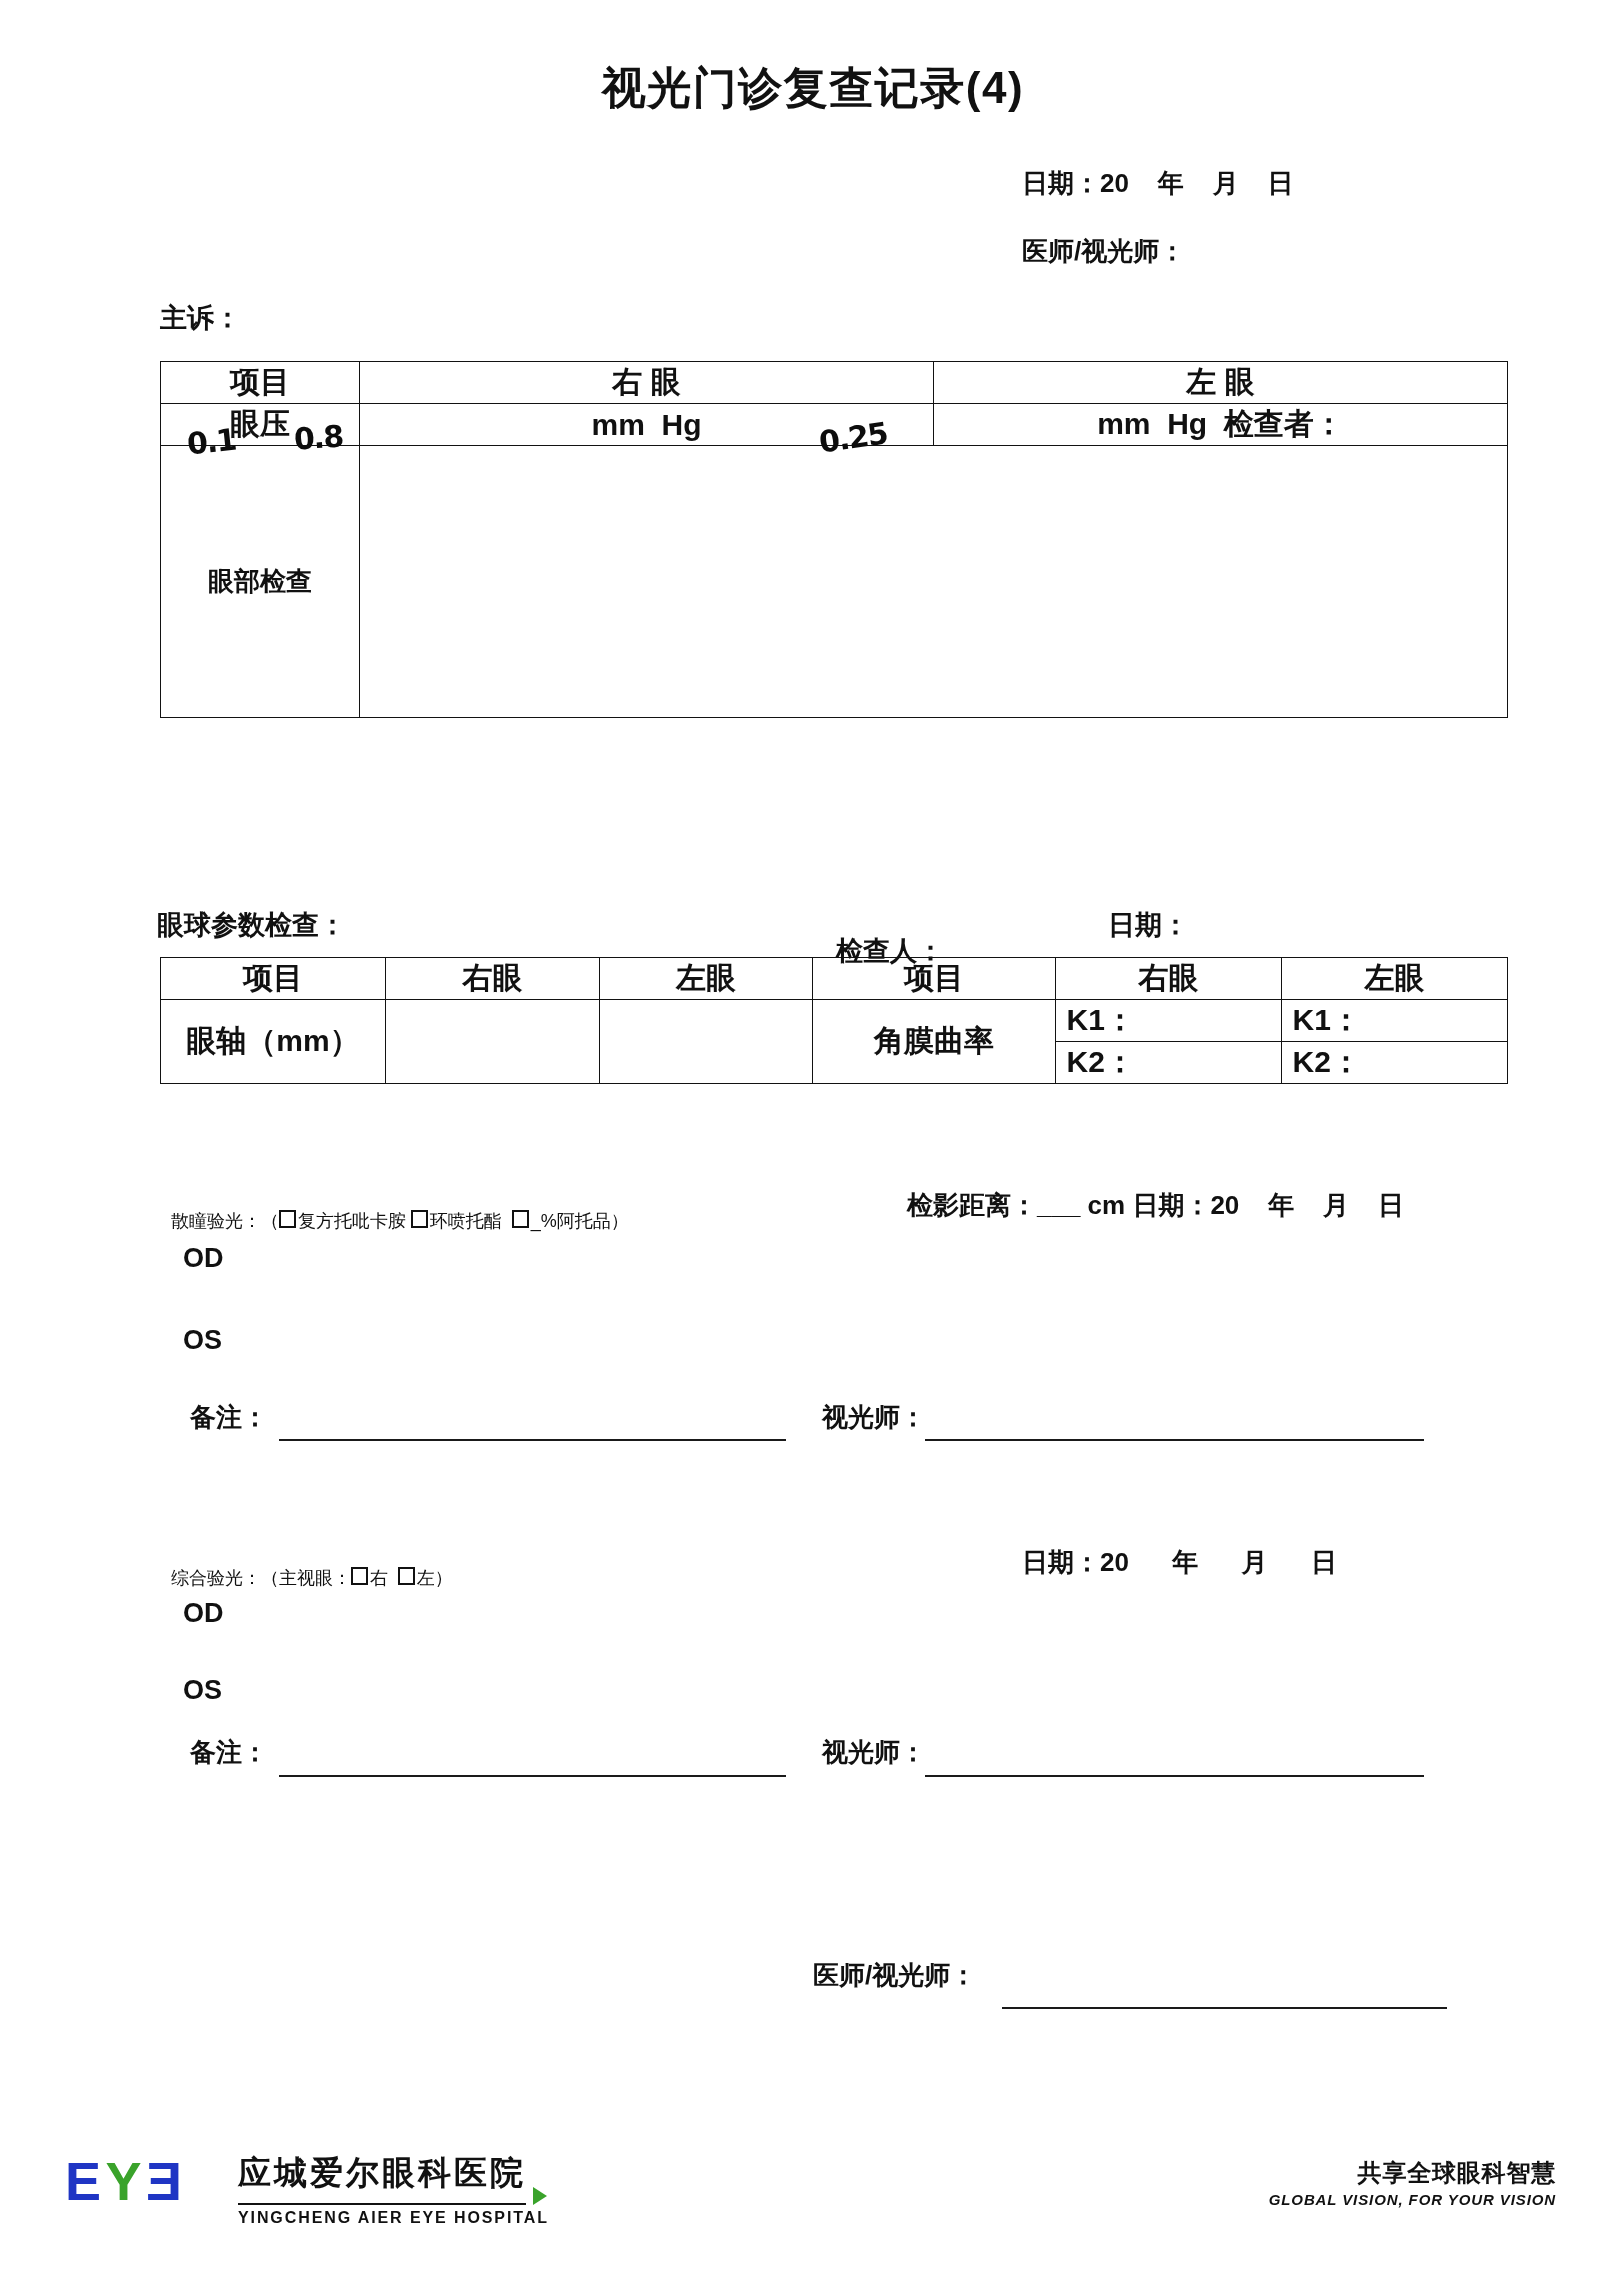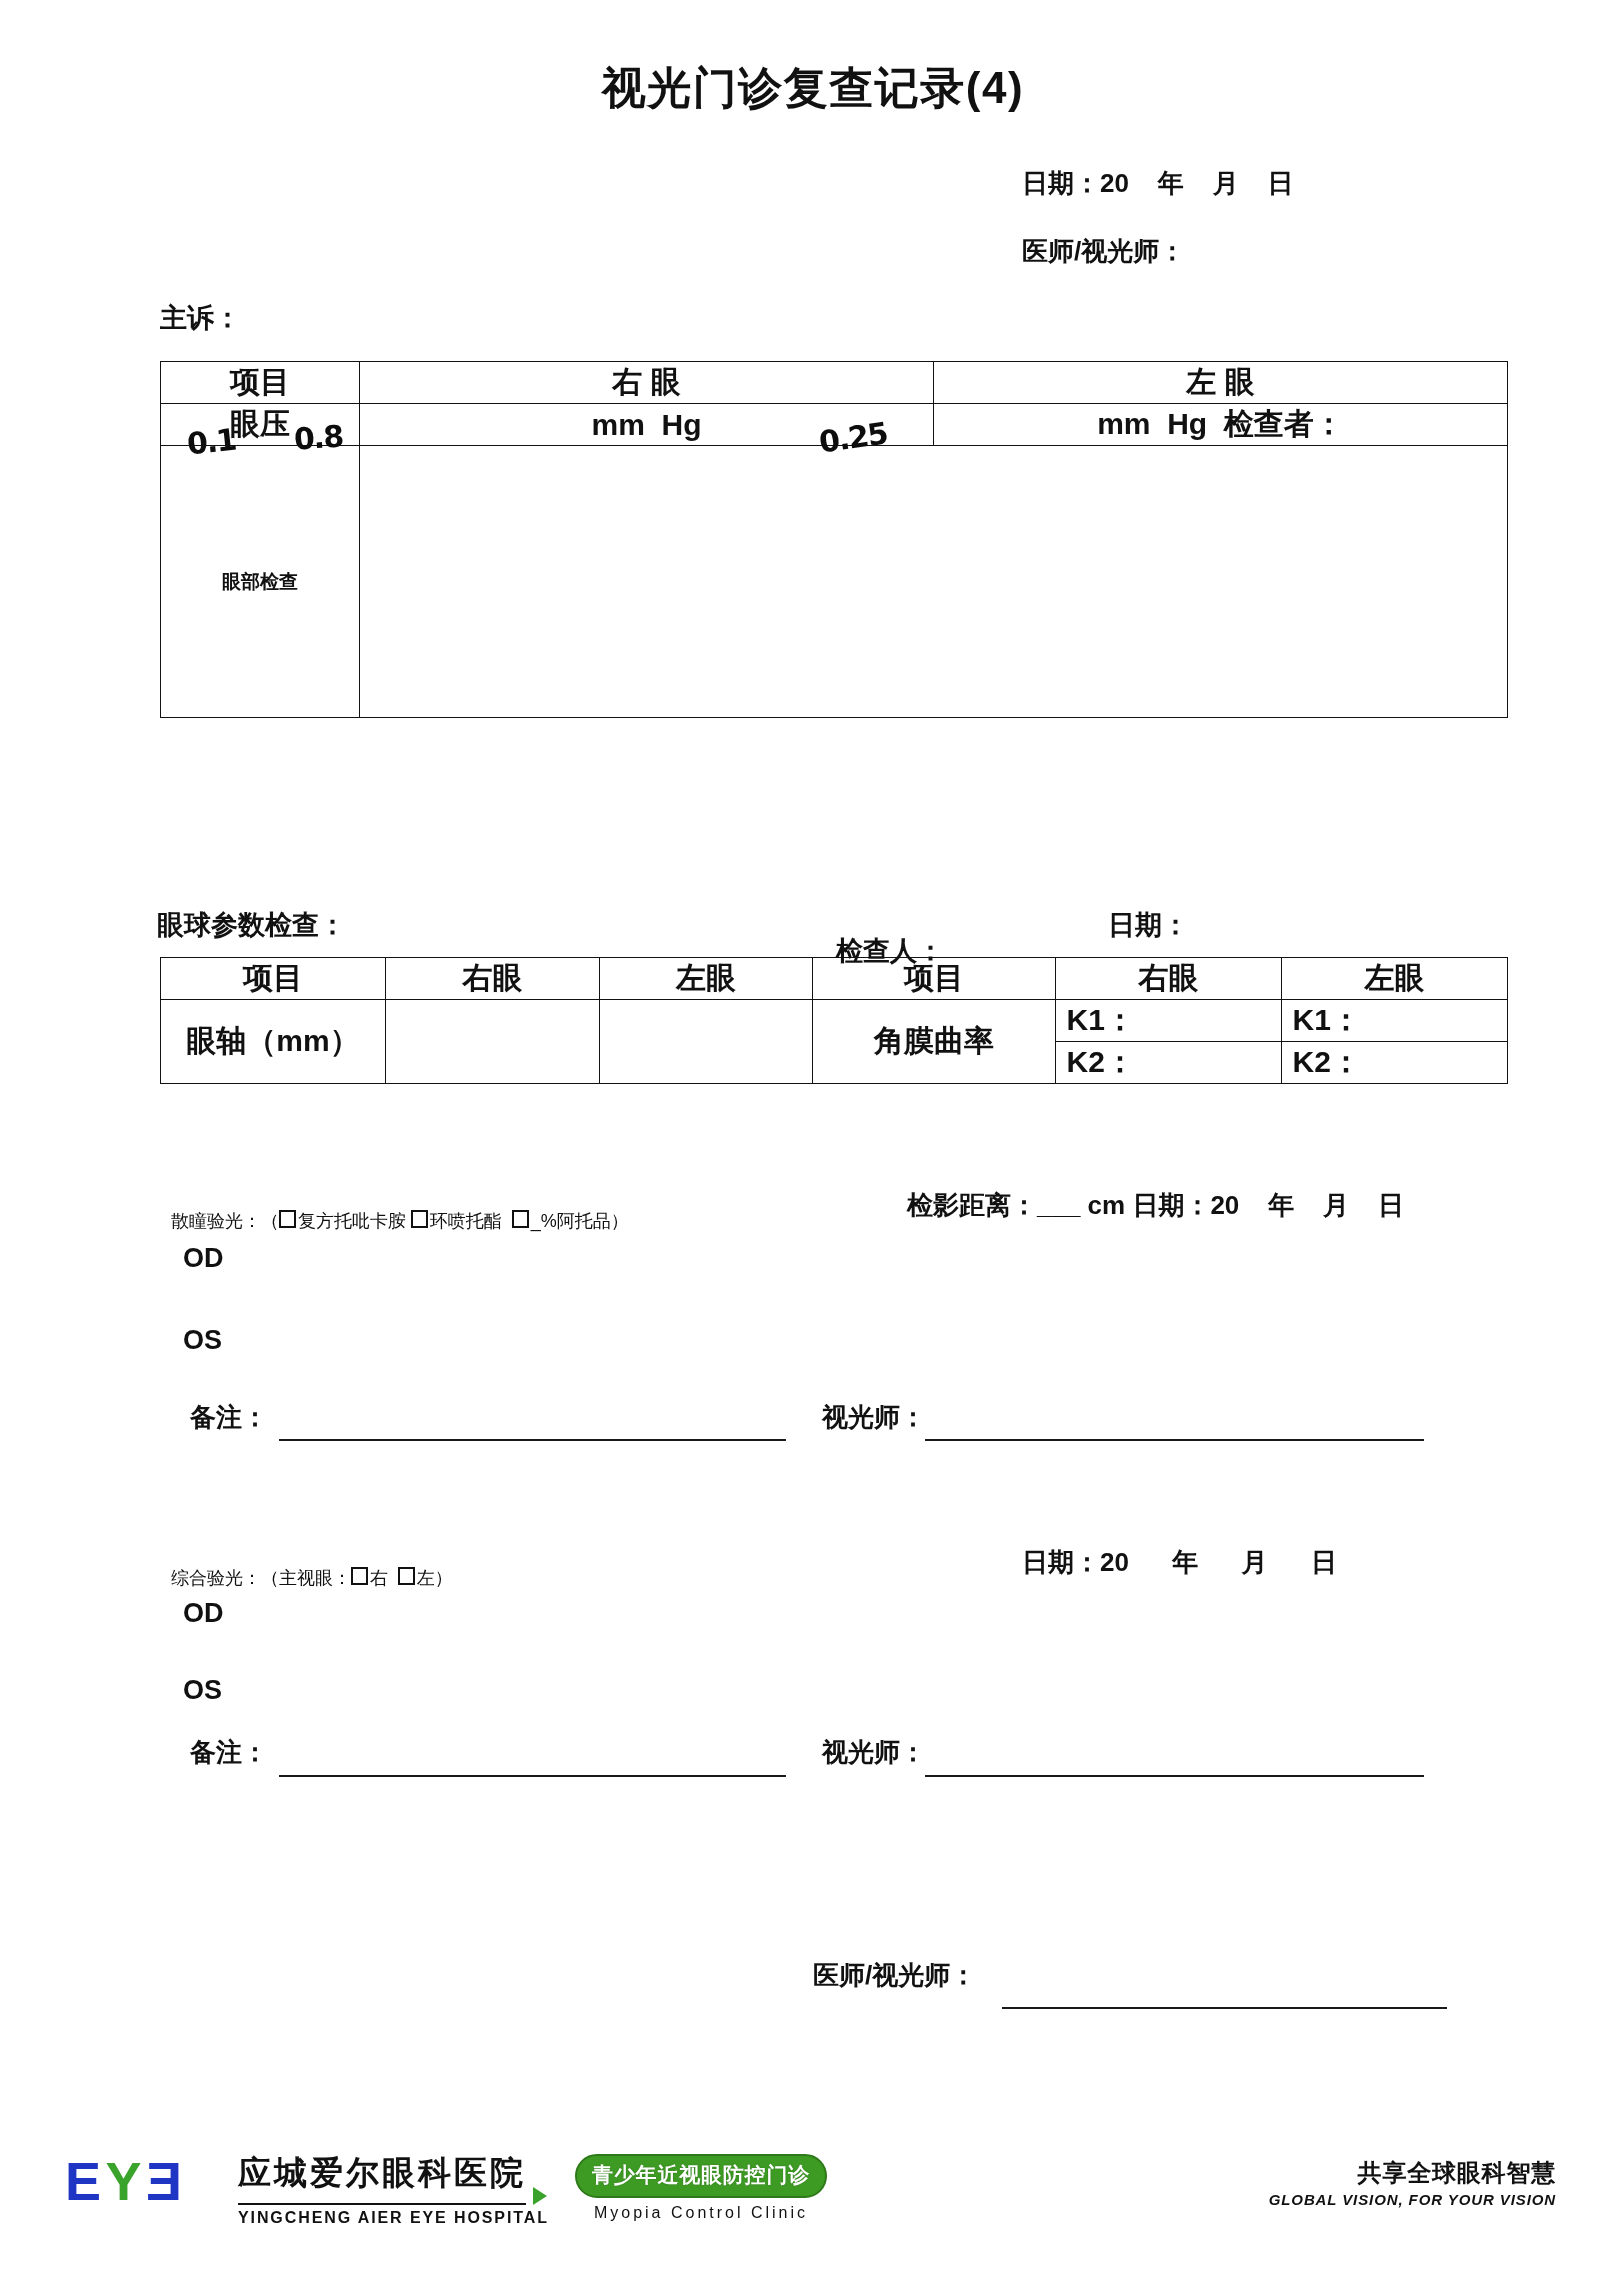--- a/index.html
+++ b/index.html
@@ -60,21 +60,21 @@
   }
 
   
   #vision-table { left:160px; top:361px; width:1348px; }
   #vision-table td { height:41px; }
   .rh { width:199px; }
   .cell-left-pad { text-align:left; padding-left:13.6px; }
   .cell-right-pad { text-align:right; padding-right:113px; }
   .cell-right-pad2 { text-align:right; padding-right:47px; }
   #row-exam td { height:272px; }
-  #row-exam .rh { font-size:19px; }
+  #row-exam .rh { font-size:26px; }
 
   
   #params-table { left:160px; top:957px; width:1348px; }
   #params-table td { height:39px; }
   .pc0 { width:225px; }
   .pc1 { width:214px; }
   .pc2 { width:213px; }
   .pc3 { width:243px; }
   .pc4 { width:226px; }
   .pc5 { width:226px; }
@@ -294,24 +294,20 @@
         <span class="eye-e2">E</span>
     </div>
 
     <div class="hosp-block">
       <span class="hosp-cn">应城爱尔眼科医院</span>
       <span class="hosp-en">YINGCHENG AIER EYE HOSPITAL</span>
     </div>
 
     <div class="tri-arrow"></div>
 
-    <div class="clinic-block">
-      <span class="clinic-badge">青少年近视眼防控门诊</span>
-      <span class="clinic-en">Myopia Control Clinic</span>
-    </div>
 
     <div class="slogan-block">
       <div class="slogan-cn">共享全球眼科智慧</div>
       <div class="slogan-en">GLOBAL VISION, FOR YOUR VISION</div>
     </div>
   </div>
 
 </div>
 
 

